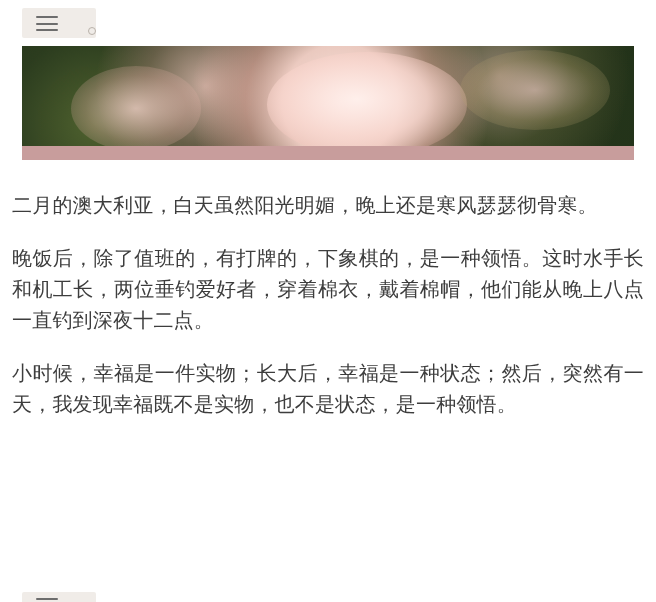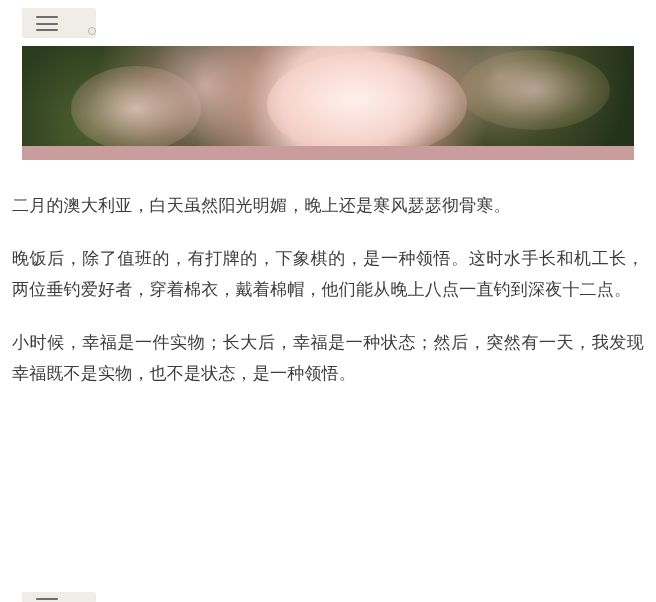--- a/index.html
+++ b/index.html
@@ -122,21 +122,21 @@
 
   
   .article {
     position: absolute;
     left: 12px;
     top: 190px;
     width: 632px;
   }
   .para {
     margin: 0 0 22px 0;
-    font-size: 17px;
+    font-size: 20px;
     line-height: 31px;
     color: #3d3d3d;
     text-align: justify;
     letter-spacing: 0.2px;
   }
   .para:last-child {
     margin-bottom: 11px;
   }
 
   

